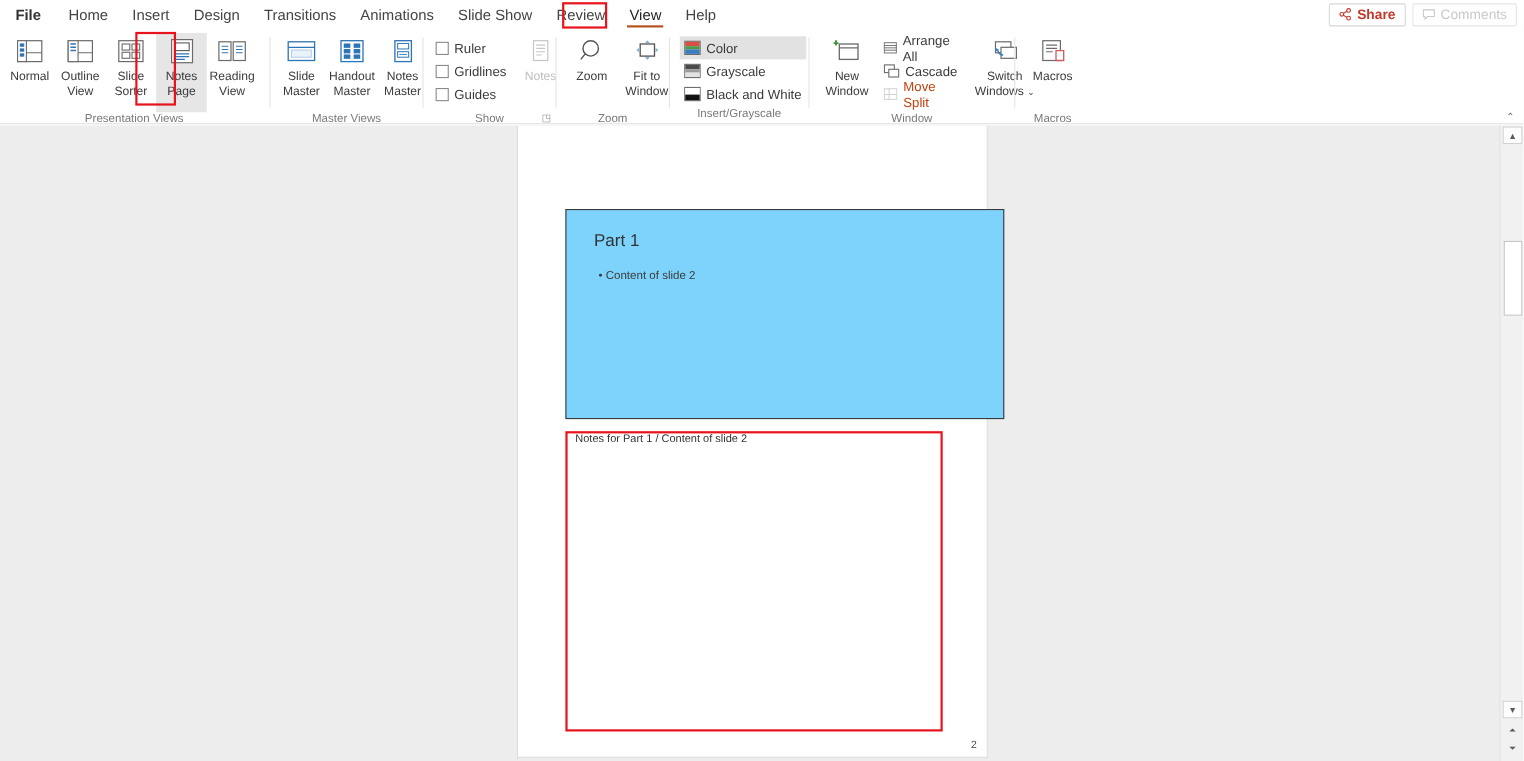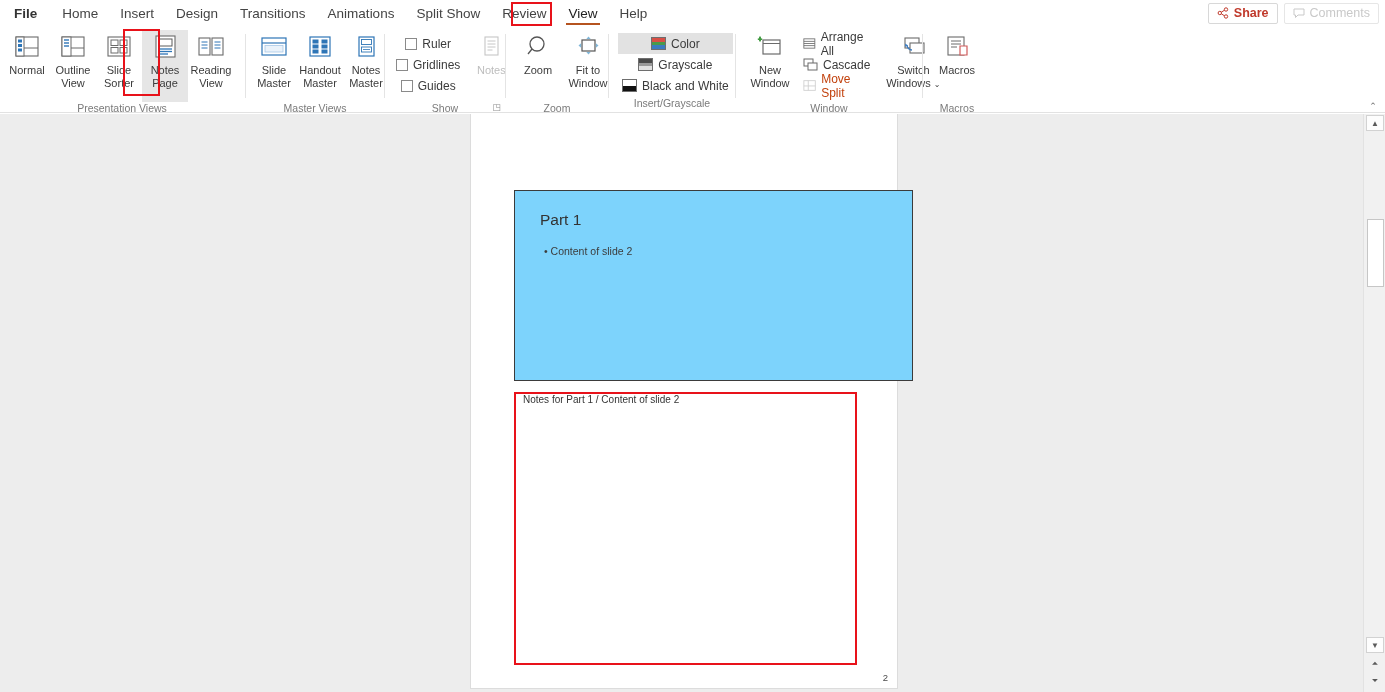--- a/index.html
+++ b/index.html
@@ -82,21 +82,21 @@
   .bigbtn.sel { background: #e6e6e6; }
   .bigbtn.wide { width: 54px; }
   .bigbtn.wide .lbl { width: 56px; }
   .bigbtn.disabled .lbl { color: #bdbdbd; }
 
   .annot-box { position: absolute; border: 2.5px solid #e8121a; pointer-events: none; }
 
   
   .smallbtn {
     display: flex; align-items: center; gap: 5px; height: 21px;
-    padding: 0 4px; font-size: 12px; color: #3b3b3b; cursor: default; justify-content: center;
+    padding: 0 4px; font-size: 12px; color: #3b3b3b; cursor: default;
   }
   .smallbtn.sel { background: #e2e2e2; }
   .smallbtn.disabled { color: #c2410c; }
   .chk {
     width: 12px; height: 12px; border: 1px solid #8a8a8a; background: #fff;
     display: inline-block; flex: none;
   }
   .col { display: flex; flex-direction: column; justify-content: center; padding-top: 3px; }
 
   
@@ -164,21 +164,21 @@
 
 <div id="app">
 
   <div class="tabstrip">
     <div class="tab file"><span>File</span></div>
     <div class="tab"><span>Home</span></div>
     <div class="tab"><span>Insert</span></div>
     <div class="tab"><span>Design</span></div>
     <div class="tab"><span>Transitions</span></div>
     <div class="tab"><span>Animations</span></div>
-    <div class="tab"><span>Split Show</span></div>
+    <div class="tab"><span>Slide Show</span></div>
     <div class="tab"><span>Review</span></div>
     <div class="tab active">
       <span>View</span>
       <span class="tab-underline"></span>
     </div>
     <div class="tab"><span>Help</span></div>
 
     <div class="right-cluster">
       <div class="share-btn">
         <svg class="ic" width="12" height="12" viewBox="0 0 12 12">

